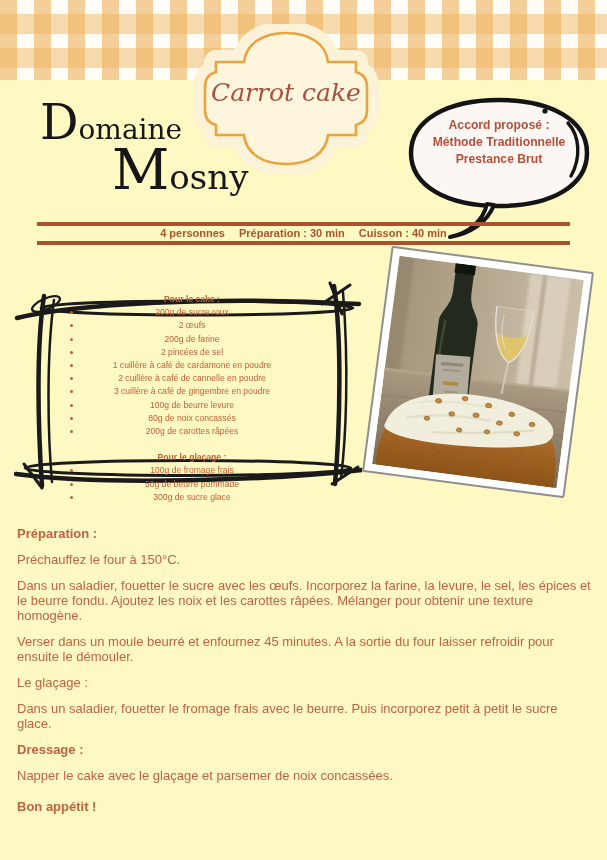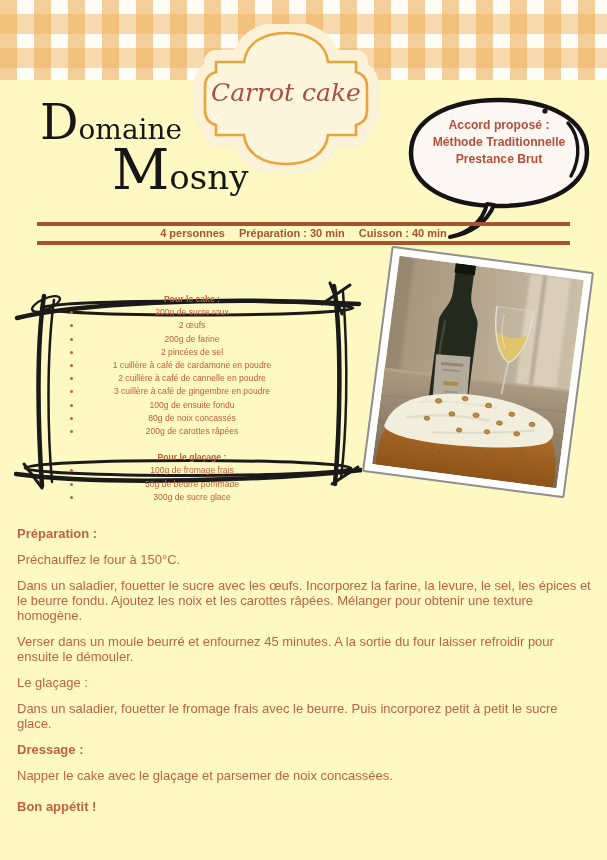--- a/index.html
+++ b/index.html
@@ -145,21 +145,21 @@
     <div class="ing-content">
       <div class="ing-heading">Pour le cake :</div>
       <ul class="ing-list">
         <li><span class="dot"></span><span>200g de sucre roux</span></li>
         <li><span class="dot"></span><span>2 œufs</span></li>
         <li><span class="dot"></span><span>200g de farine</span></li>
         <li><span class="dot"></span><span>2 pincées de sel</span></li>
         <li><span class="dot"></span><span>1 cuillère à café de cardamone en poudre</span></li>
         <li><span class="dot"></span><span>2 cuillère à café de cannelle en poudre</span></li>
         <li><span class="dot"></span><span>3 cuillère à café de gingembre en poudre</span></li>
-        <li><span class="dot"></span><span>100g de ensuite fondu</span></li>
+        <li><span class="dot"></span><span>100g de beurre levure</span></li>
         <li><span class="dot"></span><span>80g de noix concassés</span></li>
         <li><span class="dot"></span><span>200g de carottes râpées</span></li>
       </ul>
       <div class="ing-gap"></div>
       <div class="ing-heading">Pour le glaçage :</div>
       <ul class="ing-list">
         <li><span class="dot"></span><span>100g de fromage frais</span></li>
         <li><span class="dot"></span><span>50g de beurre pommade</span></li>
         <li><span class="dot"></span><span>300g de sucre glace</span></li>
       </ul>

